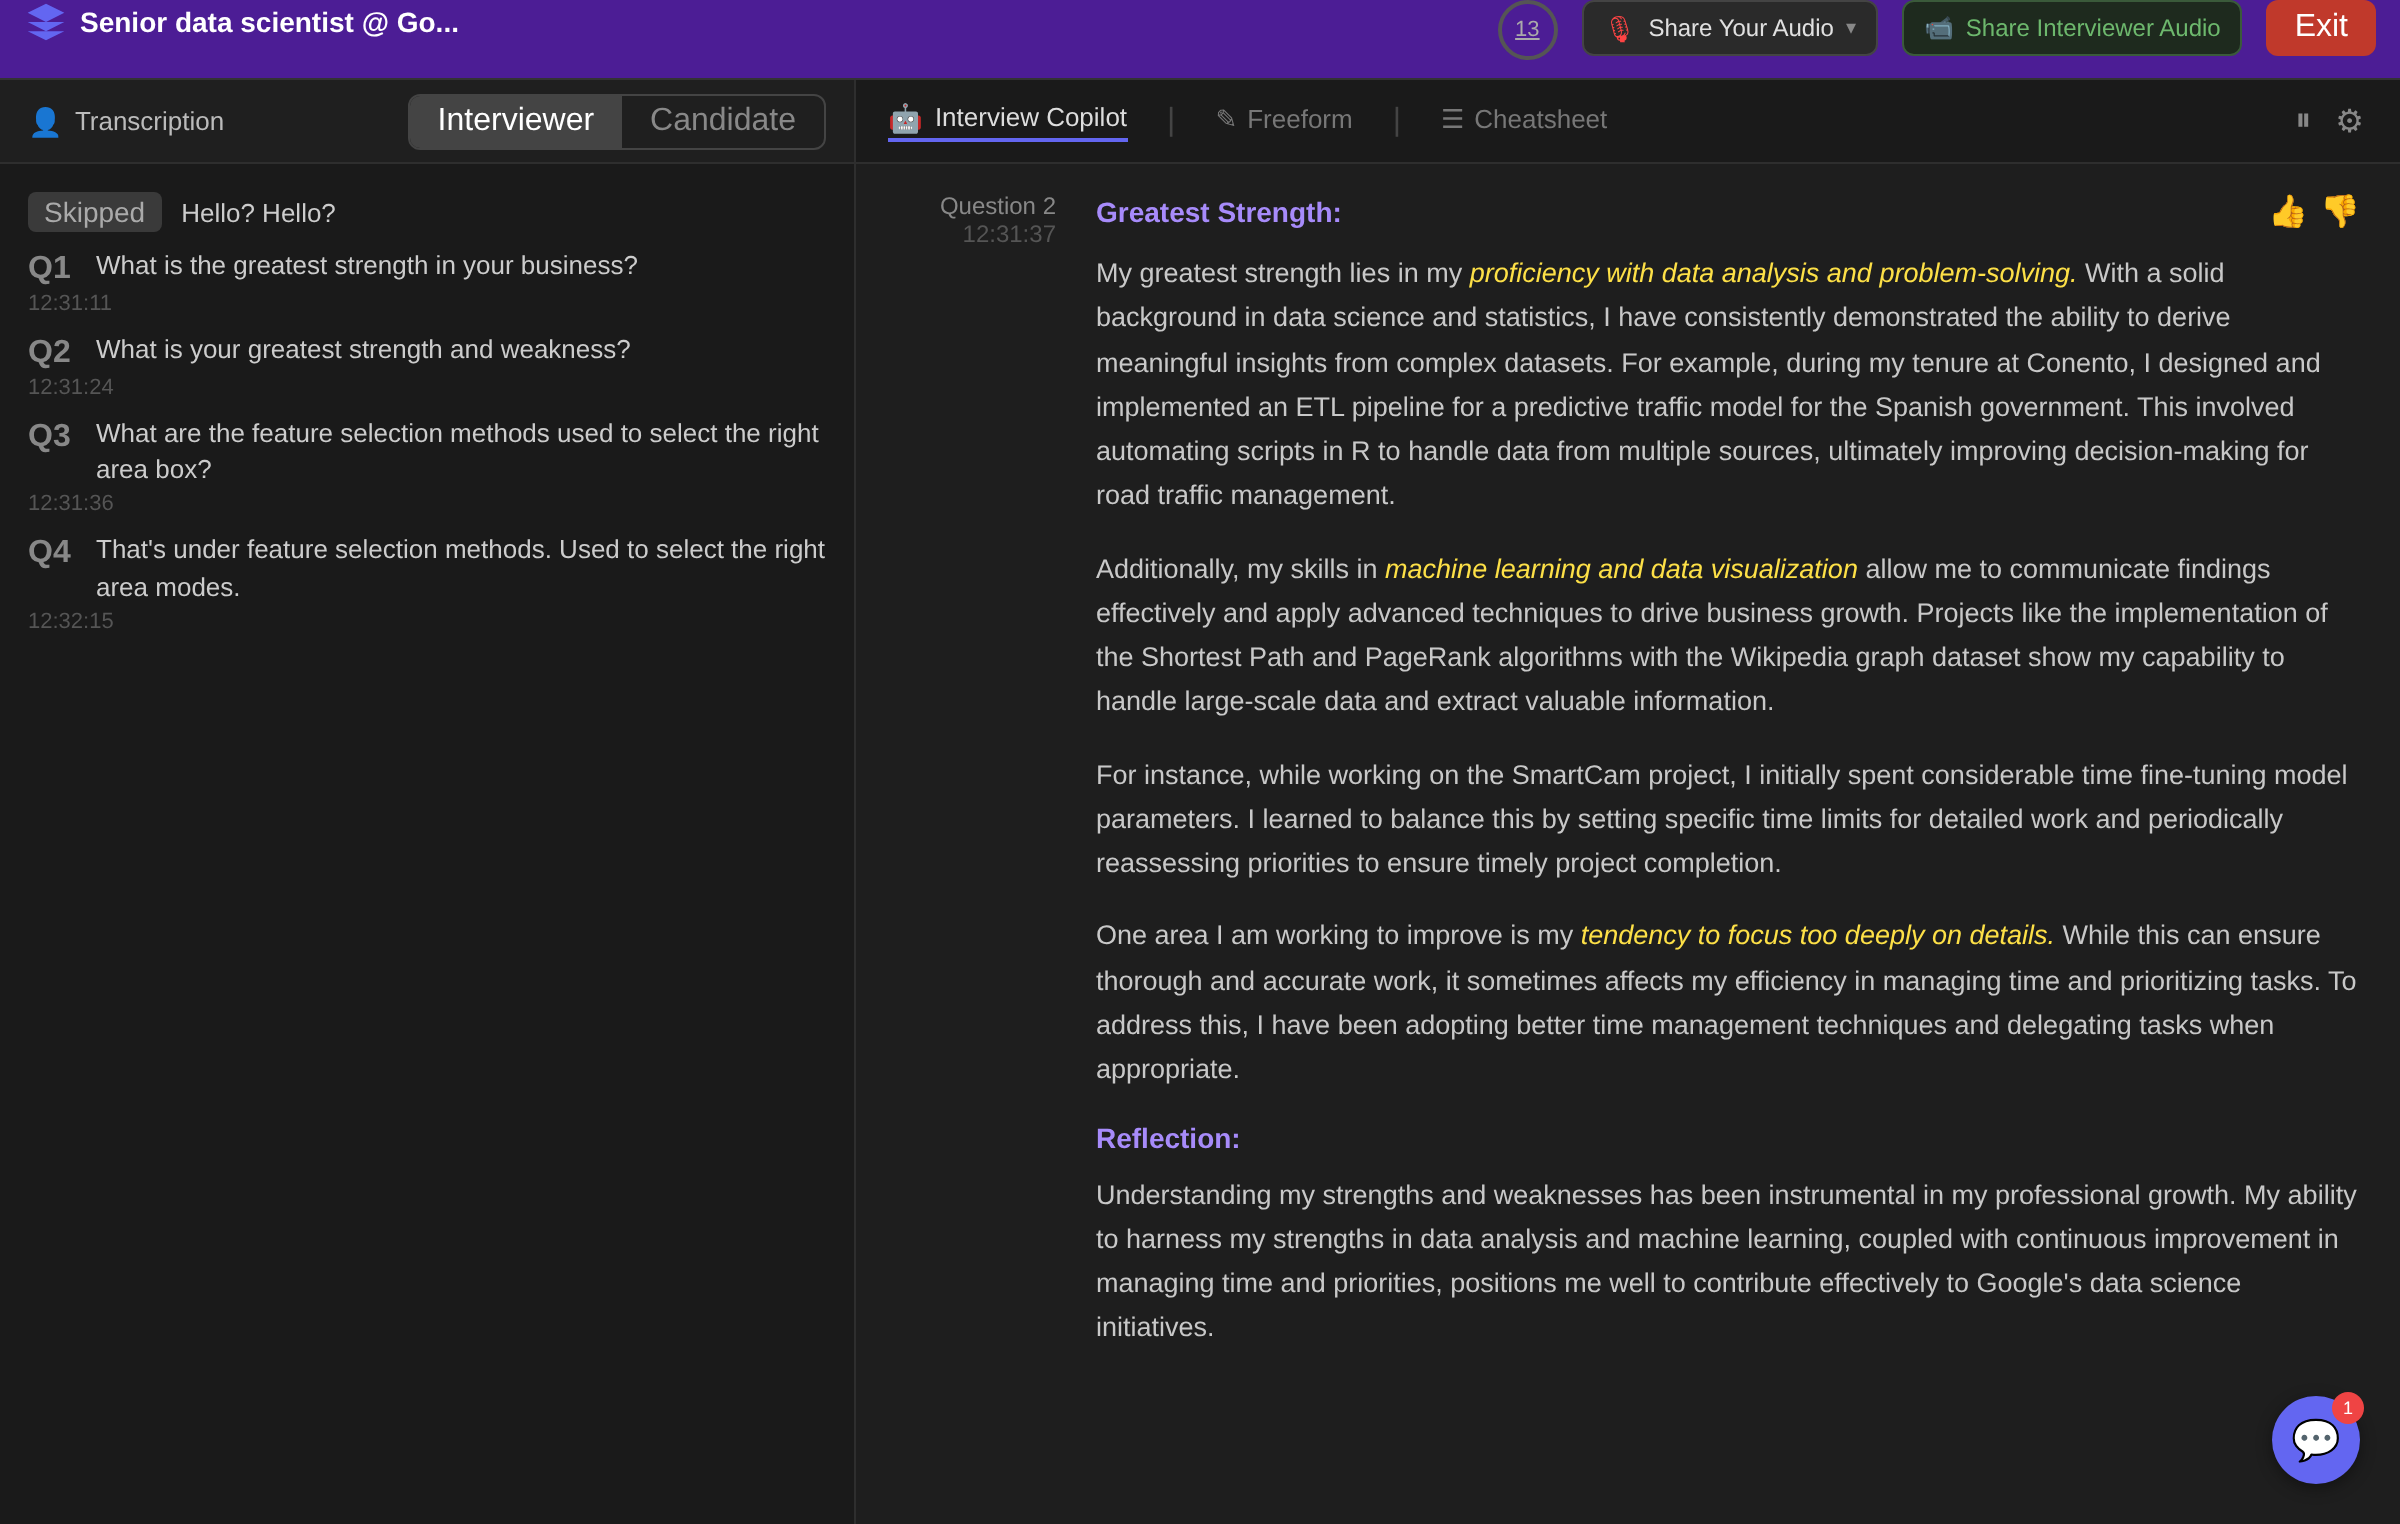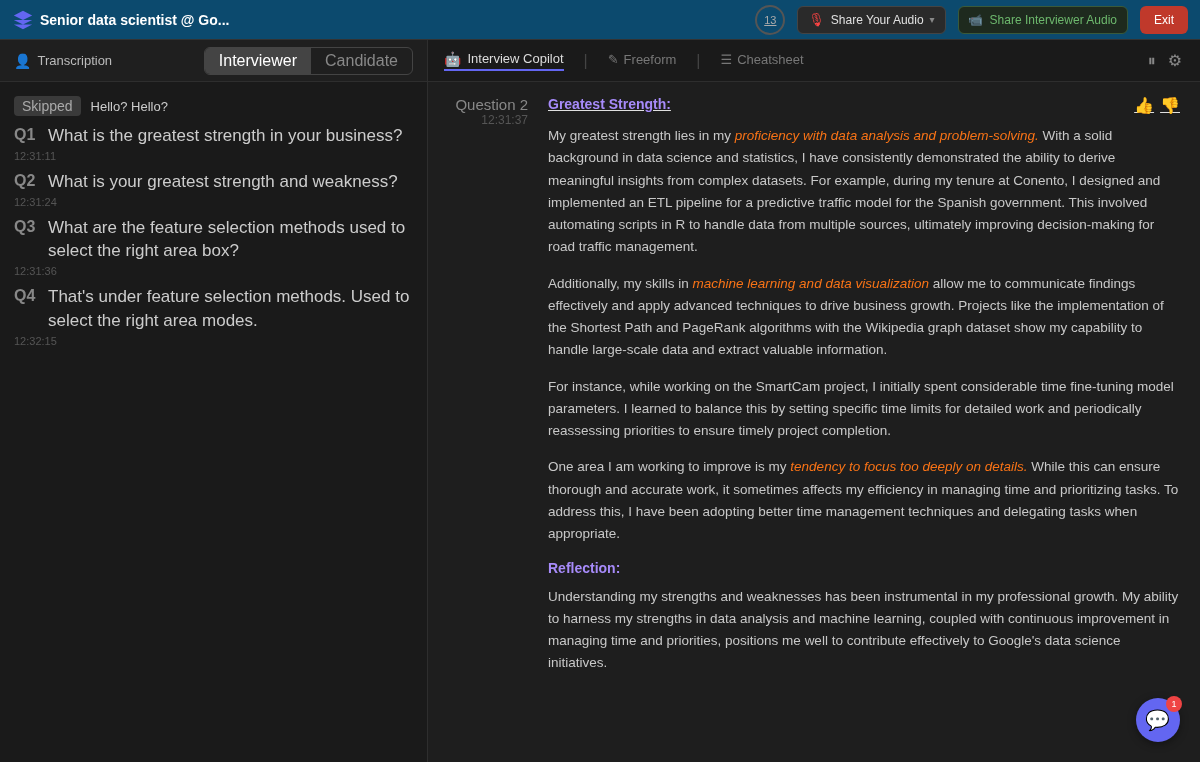--- a/index.html
+++ b/index.html
@@ -10,22 +10,22 @@
       width: 1200px;
       height: 762px;
       overflow: hidden;
       display: flex;
       flex-direction: column;
     }
 
     
     .header {
       display: flex;
-      align-items: center;
-      background: #0c4a6e;
+      align-items: flex-start;
+      background: #4c1d95;
       border-bottom: 1px solid #333;
       height: 40px;
       padding: 0 12px;
       flex-shrink: 0;
       gap: 12px;
     }
     .header-logo {
       display: flex;
       align-items: center;
       gap: 6px;
@@ -81,21 +81,21 @@
       color: #6db86d;
     }
     .header-btn.interviewer-btn .cam-icon {
       color: #6db86d;
     }
     .exit-btn {
       background: #c0392b;
       border: none;
       border-radius: 6px;
       color: #fff;
-      font-size: 12px;
+      font-size: 16px;
       padding: 4px 14px;
       cursor: pointer;
       height: 28px;
     }
 
     
     .main {
       display: flex;
       flex: 1;
       overflow: hidden;
@@ -195,21 +195,21 @@
       color: #888;
       font-weight: 600;
       flex-shrink: 0;
       width: 24px;
       padding-top: 2px;
     }
     .q-content {
       flex: 1;
     }
     .q-text {
-      font-size: 17px;
+      font-size: 13px;
       color: #ccc;
       line-height: 1.4;
     }
     .q-time {
       font-size: 11px;
       color: #555;
       text-align: left;
       padding-right: 2px;
       margin-top: 2px;
     }
@@ -280,22 +280,22 @@
     .copilot-content {
       flex: 1;
       overflow-y: auto;
       padding: 0;
     }
     .copilot-content::-webkit-scrollbar { width: 4px; }
     .copilot-content::-webkit-scrollbar-track { background: #1e1e1e; }
     .copilot-content::-webkit-scrollbar-thumb { background: #444; border-radius: 2px; }
     .answer-section-header {
       display: flex;
+      align-items: center;
       justify-content: space-between;
-      text-decoration: underline;
     }
     .section-title {
       font-size: 14px;
       font-weight: 600;
       color: #a78bfa;
       margin-bottom: 10px;
     }
     .feedback-btns {
       display: flex;
       gap: 6px;
@@ -309,21 +309,21 @@
       cursor: pointer;
     }
     .answer-text {
       font-size: 13.5px;
       color: #c8c8c8;
       line-height: 1.65;
       margin-bottom: 14px;
     }
     .answer-text em {
       font-style: italic;
-      color: #f97316;
+      color: #fde047;
     }
 
     
     .chat-fab {
       position: fixed;
       bottom: 20px;
       right: 20px;
       width: 44px;
       height: 44px;
       border-radius: 50%;
@@ -458,21 +458,21 @@
       </div>
       <div class="header-right-actions">
         <button class="action-icon-btn" title="Pause">⏸</button>
         <button class="action-icon-btn" title="Settings">⚙</button>
       </div>
     </div>
 
     <div class="copilot-content">
       <div style="display:flex; padding: 14px 20px 0;">
         <div style="display:flex;flex-direction:column;align-items:flex-end;margin-right:20px;flex-shrink:0;min-width:80px;">
-          <span style="font-size:15px;color:#888;">Question 2</span>
+          <span style="font-size:12px;color:#888;">Question 2</span>
           <span style="font-size:12px;color:#555;">12:31:37</span>
         </div>
         <div style="flex:1;">
 
           <div class="answer-section-header">
             <div class="section-title">Greatest Strength:</div>
             <div class="feedback-btns">
               <button class="fb-btn">👍</button>
               <button class="fb-btn">👎</button>
             </div>

